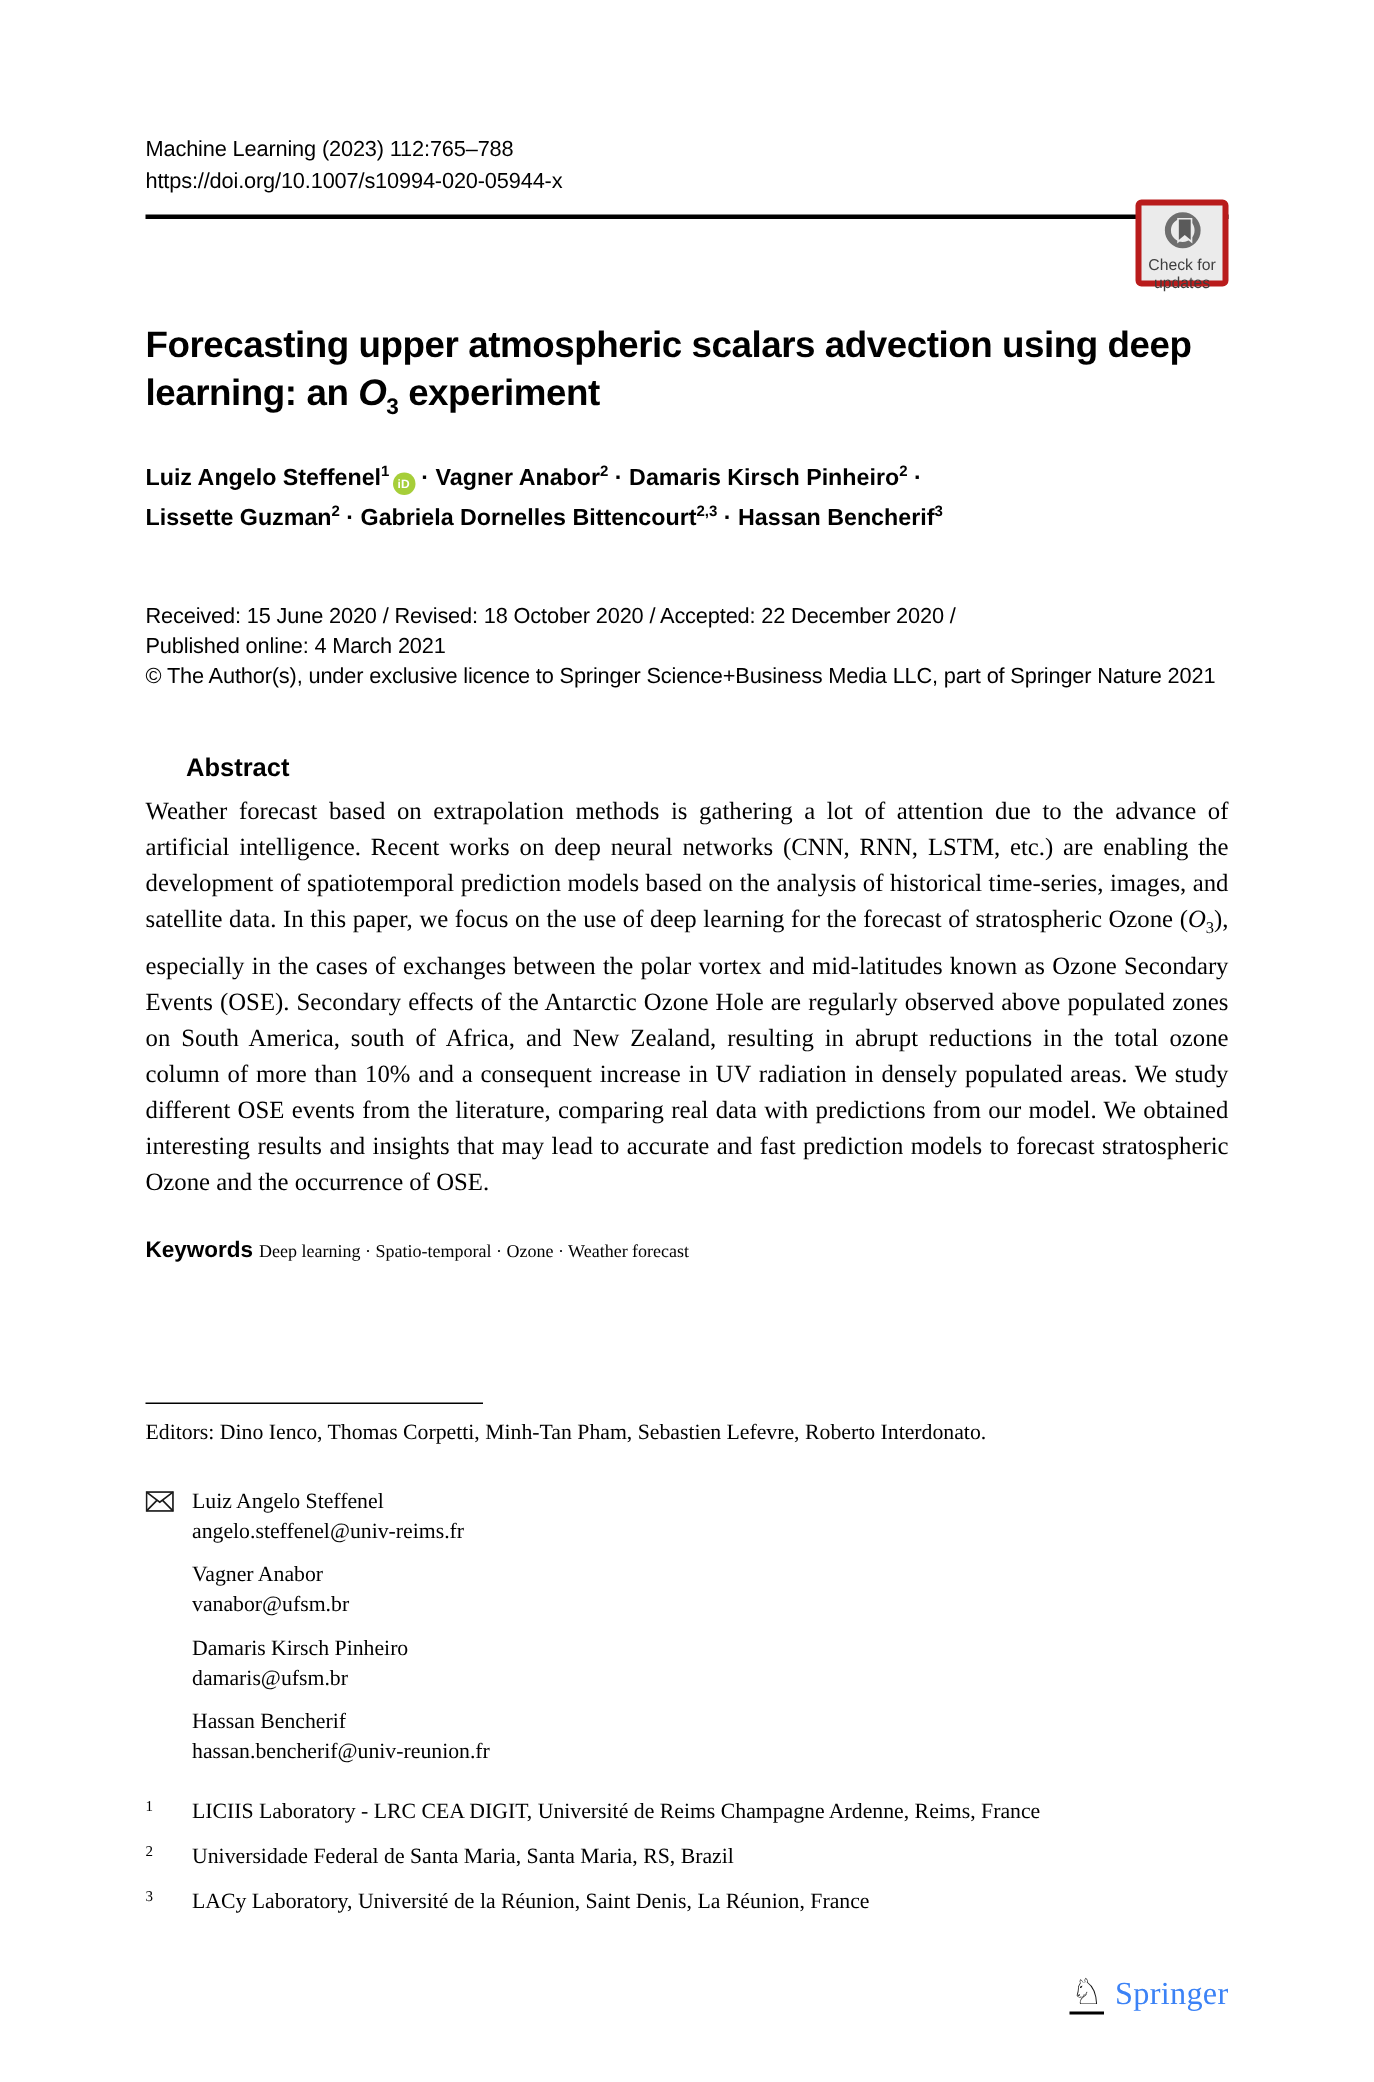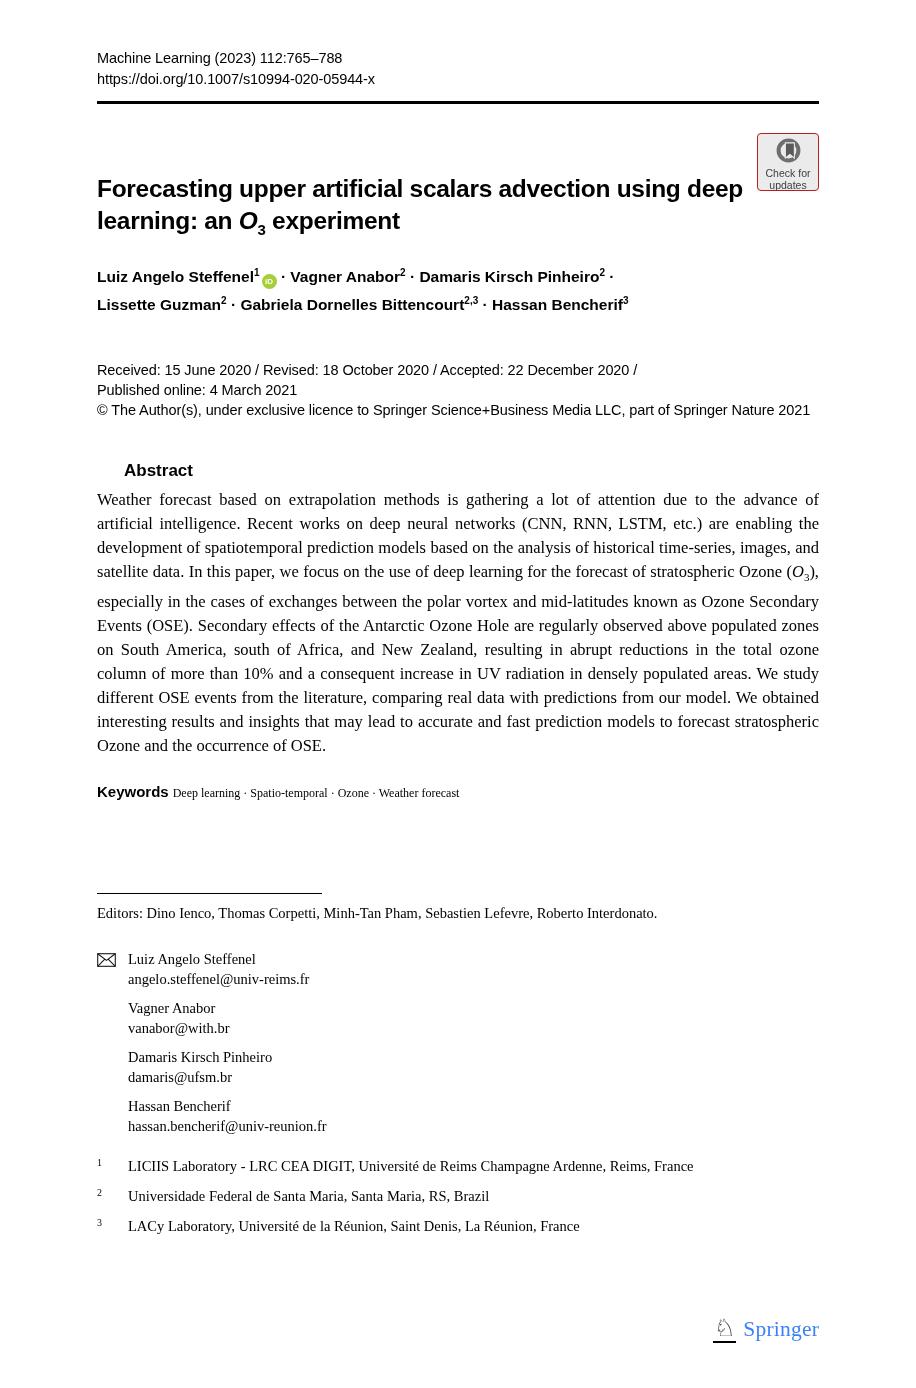--- a/index.html
+++ b/index.html
@@ -3,33 +3,33 @@
 <meta charset="utf-8">
 <style>
   * { margin: 0; padding: 0; box-sizing: border-box; }
   html, body { background: #fff; }
   .page {
     position: relative;
     width: 916px;
     height: 1388px;
     background: #ffffff;
     overflow: hidden;
-    padding: 48px 97px 0 97px;
+    padding: 90px 97px 0 97px;
     font-family: "Liberation Sans", sans-serif;
     color: #000;
   }
   
   .journal-head { font-size: 14.5px; line-height: 21px; letter-spacing: -0.1px; }
   .top-rule { margin-top: 11px; height: 3px; background: #000; width: 722px; }
 
   
   .badge {
     position: absolute; top: 133px; right: 97px;
     width: 62px; height: 58px;
-    background: #ebebeb; border: 1px solid #b91c1c; border-radius: 4px;
+    background: #ebebeb; border: 4px solid #b91c1c; border-radius: 4px;
     display: flex; flex-direction: column; align-items: center; justify-content: flex-start;
     padding-top: 3px;
   }
   .badge-text { font-size: 10.5px; line-height: 11.5px; color: #3e3e3e; text-align: center; }
 
   
   .title {
     margin-top: 69px;
     font-size: 24.5px; font-weight: bold; line-height: 31.5px; letter-spacing: -0.3px;
     width: 722px;
@@ -101,21 +101,21 @@
         <circle cx="15" cy="15" r="11" fill="none" stroke="#6e6e6e" stroke-width="4.5"></circle>
         <path d="M11.5 6.5 h10 v17 l-5 -4.2 -5 4.2 Z" fill="#5a5a5a" stroke="#ebebeb" stroke-width="1.2"></path>
       </svg>
     </span>
     <div class="badge-text">
       <div>Check for</div>
       <div>updates</div>
     </div>
   </div>
 
-  <h1 class="title"><span>Forecasting upper artificial scalars advection using deep learning: an </span><span class="math-var">O</span><sub>3</sub><span> experiment</span></h1>
+  <h1 class="title"><span>Forecasting upper atmospheric scalars advection using deep learning: an </span><span class="math-var">O</span><sub>3</sub><span> experiment</span></h1>
 
   <div class="authors"><span>Luiz Angelo Steffenel</span><sup>1</sup><span class="orcid">iD</span><span> · </span><span>Vagner Anabor</span><sup>2</sup><span> · </span><span>Damaris Kirsch Pinheiro</span><sup>2</sup><span> ·</span><br><span>Lissette Guzman</span><sup>2</sup><span> · </span><span>Gabriela Dornelles Bittencourt</span><sup>2,3</sup><span> · </span><span>Hassan Bencherif</span><sup>3</sup></div>
 
   <div class="meta">
     <div>Received: 15 June 2020 / Revised: 18 October 2020 / Accepted: 22 December 2020 /</div>
     <div>Published online: 4 March 2021</div>
     <div>© The Author(s), under exclusive licence to Springer Science+Business Media LLC, part of Springer Nature 2021</div>
   </div>
 
   <div class="abs-heading">Abstract</div>
@@ -134,21 +134,21 @@
         <svg width="19" height="14" viewBox="0 0 19 14">
           <rect x="0.7" y="0.7" width="17.6" height="12.6" fill="none" stroke="#1a1a1a" stroke-width="1.1"></rect>
           <path d="M0.7 0.7 L9.5 7.4 L18.3 0.7 M0.7 13.3 L7.6 6.3 M18.3 13.3 L11.4 6.3" fill="none" stroke="#1a1a1a" stroke-width="1.1"></path>
         </svg>
       </span>
       <div>Luiz Angelo Steffenel</div>
       <div>angelo.steffenel@univ-reims.fr</div>
     </div>
     <div class="corr-entry">
       <div>Vagner Anabor</div>
-      <div>vanabor@with.br</div>
+      <div>vanabor@ufsm.br</div>
     </div>
     <div class="corr-entry">
       <div>Damaris Kirsch Pinheiro</div>
       <div>damaris@ufsm.br</div>
     </div>
     <div class="corr-entry">
       <div>Hassan Bencherif</div>
       <div>hassan.bencherif@univ-reunion.fr</div>
     </div>
   </div>

